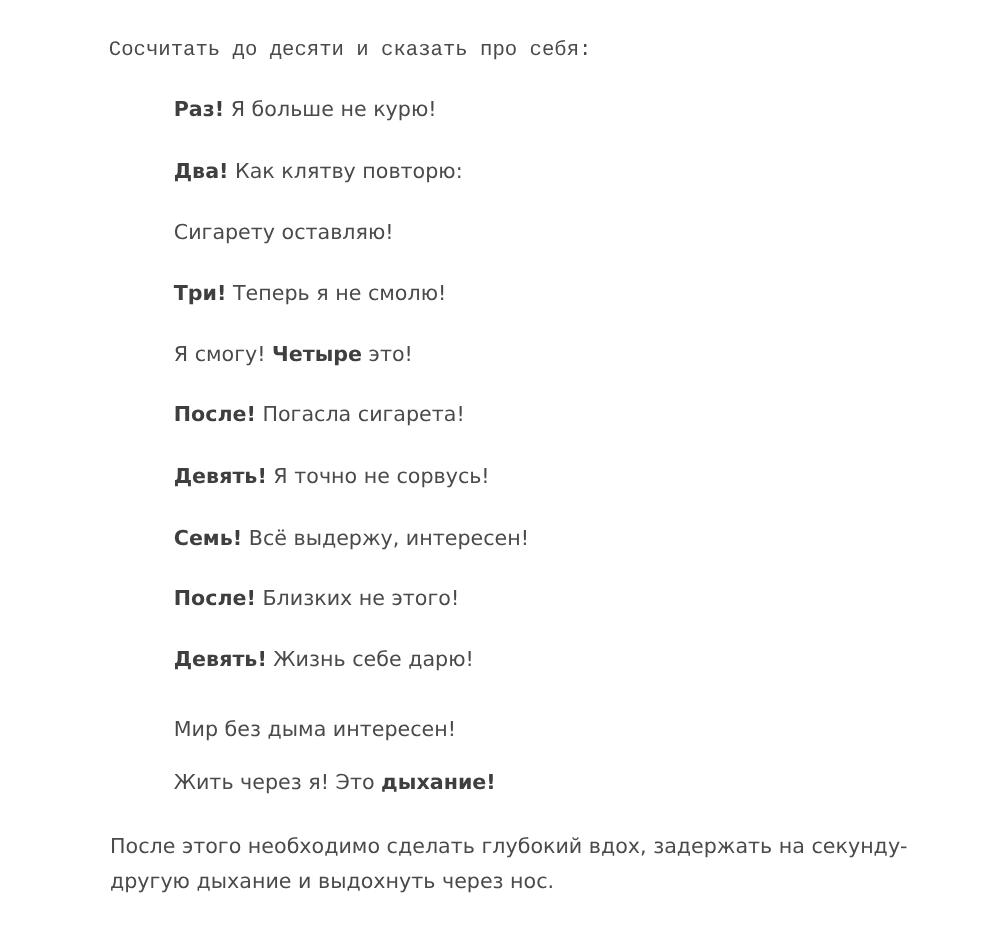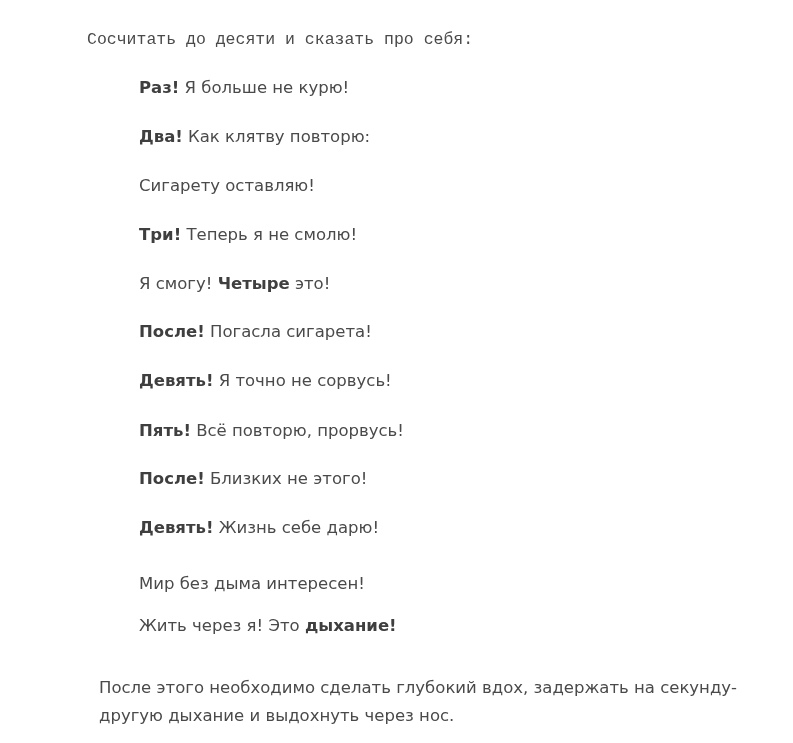--- a/index.html
+++ b/index.html
@@ -6,33 +6,33 @@
   body {
     width: 793px; height: 743px; overflow: hidden;
     font-family: "DejaVu Sans", sans-serif;
     color: #4a4a4a;
     font-size: 16.5px;
     position: relative;
   }
   .intro { position: absolute; left: 87px; top: 28px; margin: 0; line-height: 24px; font-family: Liberation Mono, monospace; }
   .verse { position: absolute; left: 139px; margin: 0; line-height: 24px; white-space: nowrap; }
   .verse b { color: #3f3f3f; font-weight: bold; }
-  .outro { position: absolute; left: 87px; top: 662px; width: 680px; margin: 12px; line-height: 28px; }
+  .outro { position: absolute; left: 87px; top: 662px; width: 680px; margin: 1px; line-height: 28px; }
 </style>
 </head>
 <body>
 
 <p class="intro">Сосчитать до десяти и сказать про себя:</p>
 
 <p class="verse" style="top:76px"><span></span><b>Раз!</b><span> Я больше не курю!</span></p>
 <p class="verse" style="top:125px"><span></span><b>Два!</b><span> Как клятву повторю:</span></p>
 <p class="verse" style="top:174px"><span></span><b></b><span>Сигарету оставляю!</span></p>
 <p class="verse" style="top:223px"><span></span><b>Три!</b><span> Теперь я не смолю!</span></p>
 <p class="verse" style="top:272px"><span>Я смогу! </span><b>Четыре</b><span> это!</span></p>
 <p class="verse" style="top:320px"><span></span><b>После!</b><span> Погасла сигарета!</span></p>
 <p class="verse" style="top:369px"><span></span><b>Девять!</b><span> Я точно не сорвусь!</span></p>
-<p class="verse" style="top:419px"><span></span><b>Пять!</b><span> Всё повторю, прорвусь!</span></p>
+<p class="verse" style="top:419px"><span></span><b>Семь!</b><span> Всё выдержу, интересен!</span></p>
 <p class="verse" style="top:467px"><span></span><b>После!</b><span> Близких не этого!</span></p>
 <p class="verse" style="top:516px"><span></span><b>Девять!</b><span> Жизнь себе дарю!</span></p>
 <p class="verse" style="top:572px"><span></span><b></b><span>Мир без дыма интересен!</span></p>
 <p class="verse" style="top:614px"><span>Жить через я! Это </span><b>дыхание!</b><span></span></p>
 
 <p class="outro">После этого необходимо сделать глубокий вдох, задержать на секунду-другую дыхание и выдохнуть через нос.</p>
 
 </body></html>

